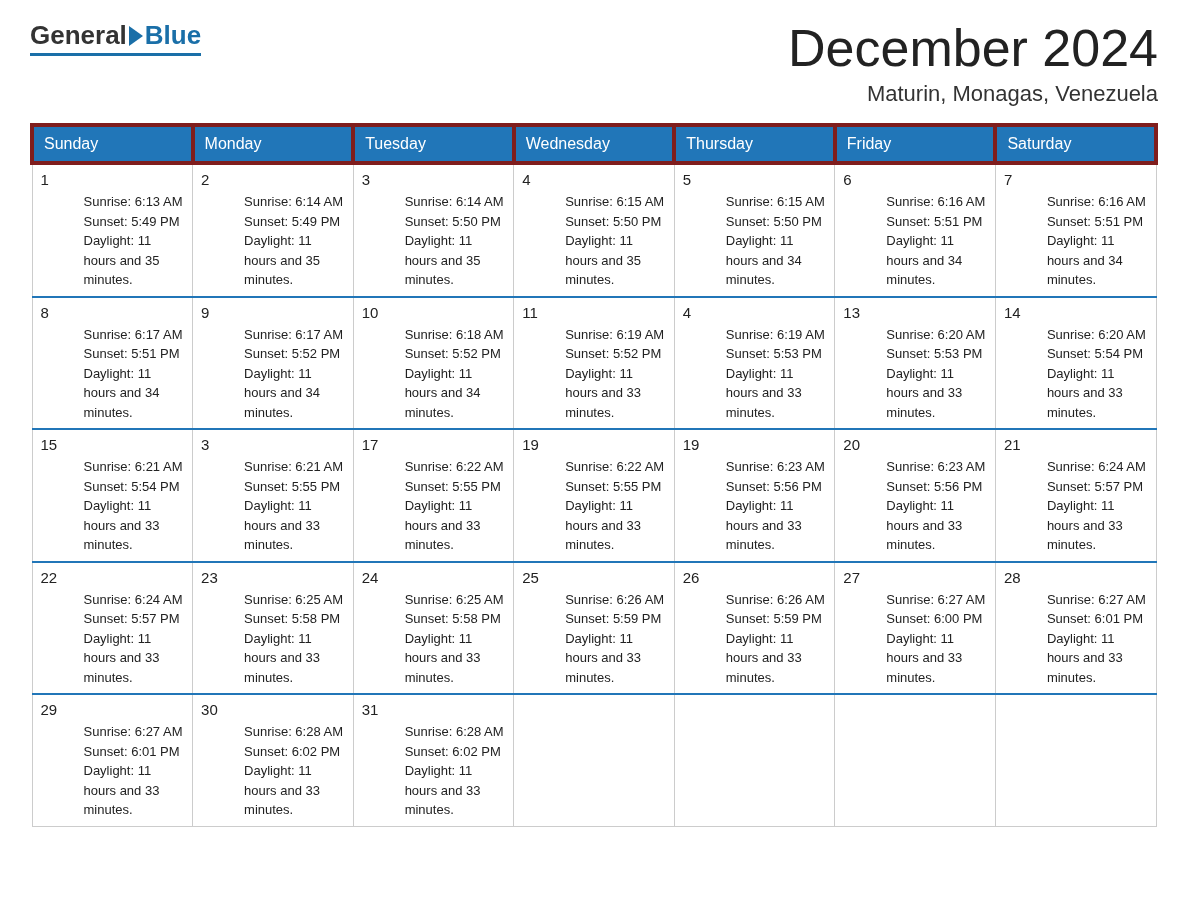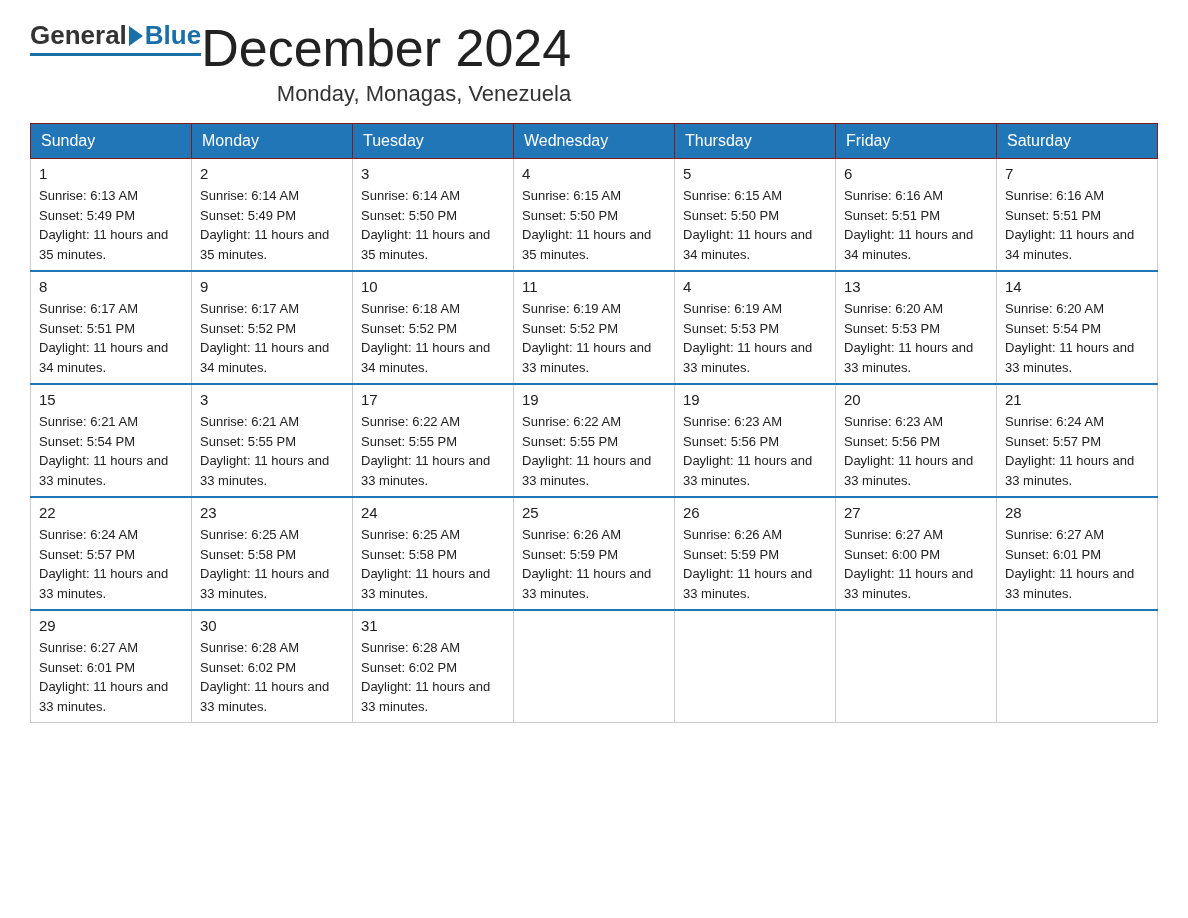--- a/index.html
+++ b/index.html
@@ -5,20 +5,21 @@
     * { box-sizing: border-box; margin: 0; padding: 0; }
     body {
       font-family: Arial, sans-serif;
       background: #fff;
       padding: 20px 30px;
       width: 1188px;
       min-height: 918px;
     }
     .header {
       display: flex;
+      justify-content: space-between;
       align-items: flex-start;
       margin-bottom: 16px;
     }
     .logo {
       display: flex;
       flex-direction: column;
       align-items: flex-start;
     }
     .logo-text {
       display: flex;
@@ -68,21 +69,21 @@
       border-collapse: collapse;
       border: 1px solid #aaa;
     }
     .calendar th {
       background: #2176b8;
       color: #fff;
       font-size: 16px;
       font-weight: normal;
       padding: 8px 10px;
       text-align: left;
-      border: 1px solid #7f1d1d;
+      border: 4px solid #7f1d1d;
     }
     .calendar td {
       vertical-align: top;
       padding: 6px 8px;
       border: 1px solid #ccc;
       font-size: 13px;
       color: #222;
       width: 14.28%;
       min-height: 90px;
       height: 110px;
@@ -90,20 +91,21 @@
     .day-num {
       font-size: 15px;
       font-weight: normal;
       margin-bottom: 4px;
       display: block;
     }
     .day-info {
       font-size: 13px;
       line-height: 1.5;
       color: #222;
+      margin-left: 43px;
     }
     .empty-cell {
       background: #fff;
     }
     .row-border td {
       border-top: 2px solid #2176b8;
     }
   </style>
 </head>
 <body>
@@ -112,21 +114,21 @@
   <div class="logo">
     <div class="logo-text">
       <span class="logo-general">General</span>
       <span class="logo-arrow"></span>
       <span class="logo-blue">Blue</span>
     </div>
     <div class="logo-line"></div>
   </div>
   <div class="title-block">
     <div class="month-title">December 2024</div>
-    <div class="location">Monday, Monagas, Venezuela</div>
+    <div class="location">Maturin, Monagas, Venezuela</div>
   </div>
 </div>
 
 <table class="calendar">
   <thead>
     <tr>
       <th>Sunday</th>
       <th>Monday</th>
       <th>Tuesday</th>
       <th>Wednesday</th>

